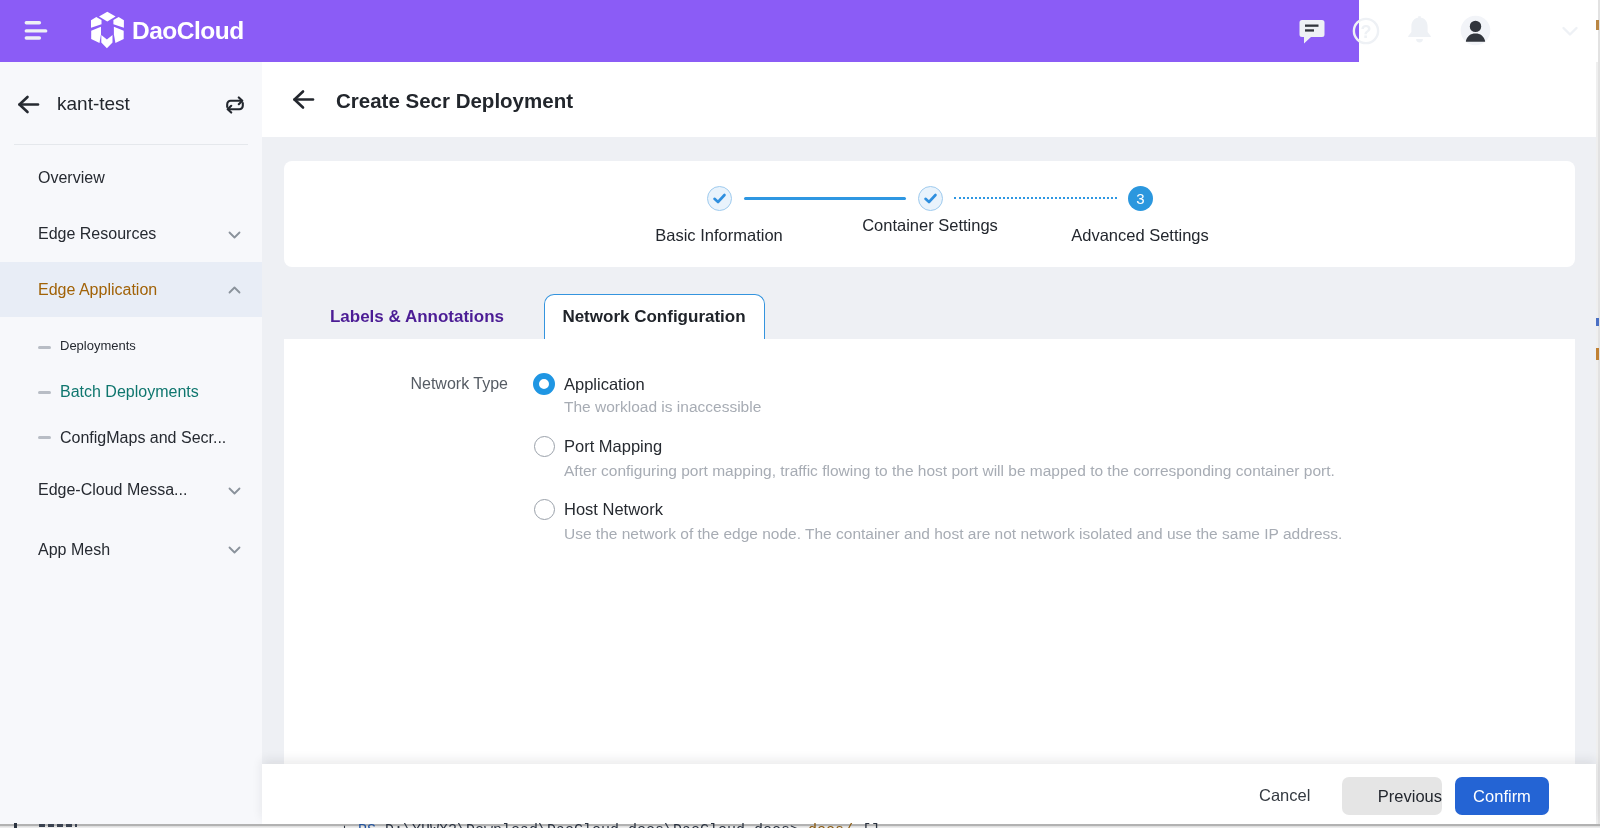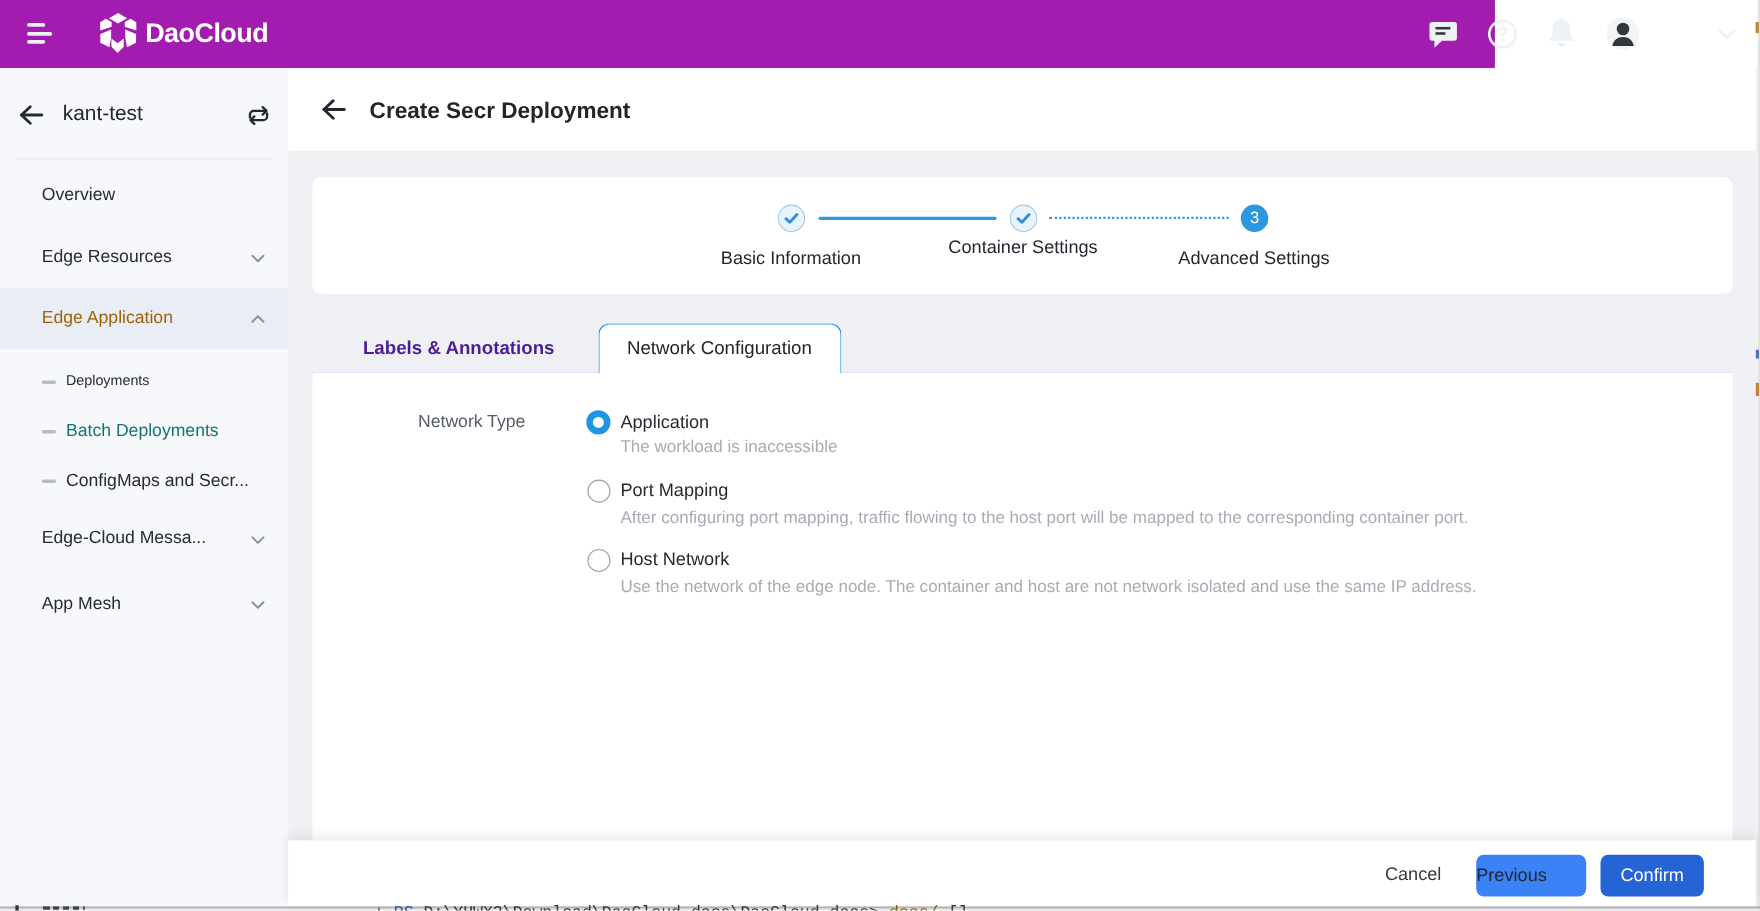--- a/index.html
+++ b/index.html
@@ -3,21 +3,21 @@
 <meta charset="utf-8">
 <style>
 *{margin:0;padding:0;box-sizing:border-box}
 html,body{width:1600px;height:828px;overflow:hidden}
 body{position:relative;font-family:"Liberation Sans",sans-serif;background:#fff}
 .abs{position:absolute}
 </style>
 </head>
 <body>
 
-<div class="abs" style="left:0;top:0;width:1359px;height:62px;background:#a21caf">
+<div class="abs" style="left:0;top:0;width:1359px;height:62px;background:#8b5cf6">
   <svg class="abs" style="left:24px;top:21px" width="24" height="20" viewBox="0 0 24 20">
     <rect x="0.6" y="0" width="16.5" height="3.4" rx="1.7" fill="#eef1f5"></rect>
     <rect x="0.6" y="8.2" width="22.8" height="3.4" rx="1.7" fill="#eef1f5"></rect>
     <rect x="0.6" y="15.3" width="16.5" height="3.4" rx="1.7" fill="#eef1f5"></rect>
   </svg>
   <svg class="abs" style="left:90px;top:11px" width="35" height="38" viewBox="0 0 35 38">
     <g fill="#fff">
       <path d="M17.3 0.8 L25.6 5.6 L17.3 10.4 L9 5.6 Z"></path>
       <path d="M1 9.3 L6.3 6 L11.5 9 L11.5 13.3 L1 16.8 Z"></path>
       <path d="M33.9 9.3 L28.6 6 L23.4 9 L23.4 13.3 L33.9 16.8 Z"></path>
@@ -145,41 +145,41 @@
 
 <div class="abs" style="left:1128px;top:186px;width:25px;height:25px;border-radius:50%;background:#2b97de;color:#fff;font-size:15px;text-align:center;line-height:25px">3</div>
 
 <div class="abs" style="left:719px;top:226px;transform:translateX(-50%);font-size:16.5px;color:#23272e">Basic Information</div>
 <div class="abs" style="left:930px;top:216px;transform:translateX(-50%);font-size:16.5px;color:#23272e">Container Settings</div>
 <div class="abs" style="left:1140px;top:226px;transform:translateX(-50%);font-size:16.5px;color:#23272e">Advanced Settings</div>
 
 <div class="abs" style="left:284px;top:338.5px;width:1291px;height:1.5px;background:#2e96e3"></div>
 <div class="abs" style="left:417px;top:307px;transform:translateX(-50%);font-size:17px;font-weight:700;color:#4c1d95">Labels &amp; Annotations</div>
 <div class="abs" style="left:544px;top:294px;width:221px;height:46px;background:#fff;border:1.2px solid #3494de;border-bottom:none;border-radius:10px 10px 0 0"></div>
-<div class="abs" style="left:654px;top:307px;transform:translateX(-50%);font-size:17px;font-weight:400;color:#20242a">Network Configuration</div>
+<div class="abs" style="left:654px;top:307px;transform:translateX(-50%);font-size:17px;font-weight:700;color:#20242a">Network Configuration</div>
 
 <div class="abs" style="left:284px;top:339px;width:1291px;height:425px;background:#fff"></div>
 
-<div class="abs" style="left:380px;top:374.5px;width:128px;text-align:left;font-size:16px;font-weight:500;color:#565c64">Network Type</div>
+<div class="abs" style="left:380px;top:374.5px;width:128px;text-align:right;font-size:16px;font-weight:500;color:#565c64">Network Type</div>
 
 <div class="abs" style="left:533px;top:373px;width:22px;height:22px;border-radius:50%;background:#fff;border:6.2px solid #1f96e3"></div>
 <div class="abs" style="left:564px;top:374.5px;font-size:16.5px;color:#262a30">Application</div>
 <div class="abs" style="left:564px;top:397.5px;font-size:15.5px;color:#a7acb4">The workload is inaccessible</div>
 
 <div class="abs" style="left:533.5px;top:435.5px;width:21px;height:21px;border-radius:50%;background:#fff;border:1.6px solid #9aa1aa"></div>
 <div class="abs" style="left:564px;top:437px;font-size:16.5px;color:#262a30">Port Mapping</div>
 <div class="abs" style="left:564px;top:461.5px;font-size:15.5px;color:#a7acb4">After configuring port mapping, traffic flowing to the host port will be mapped to the corresponding container port.</div>
 
 <div class="abs" style="left:533.5px;top:498.5px;width:21px;height:21px;border-radius:50%;background:#fff;border:1.6px solid #9aa1aa"></div>
 <div class="abs" style="left:564px;top:500px;font-size:16.5px;color:#262a30">Host Network</div>
 <div class="abs" style="left:564px;top:524.5px;font-size:15.5px;color:#a7acb4">Use the network of the edge node. The container and host are not network isolated and use the same IP address.</div>
 
 <div class="abs" style="left:262px;top:764px;width:1334px;height:58px;background:#fff;box-shadow:0 -4px 10px rgba(31,35,41,0.09)">
   <div class="abs" style="left:997px;top:22px;font-size:16.5px;color:#343a41">Cancel</div>
-  <div class="abs" style="left:1080px;top:13px;width:100px;height:38px;background:#3b82f6;border-radius:7px;text-align:left;line-height:38px;font-size:16.5px;color:#23272e">Previous</div>
+  <div class="abs" style="left:1080px;top:13px;width:100px;height:38px;background:#e5e5e5;border-radius:7px;text-align:right;line-height:38px;font-size:16.5px;color:#23272e">Previous</div>
   <div class="abs" style="left:1193px;top:13px;width:94px;height:38px;background:#2464d4;border-radius:7px;text-align:center;line-height:38px;font-size:16.5px;color:#fff">Confirm</div>
 </div>
 
 <div class="abs" style="left:262px;top:822px;width:1334px;height:6px;background:#fff"></div>
 <div class="abs" style="left:0;top:824.2px;width:1600px;height:1.6px;background:#b2b2b2"></div>
 <div class="abs" style="left:0;top:825.8px;width:1600px;height:2.2px;background:linear-gradient(#d8d8d8,#f2f2f2)"></div>
 <div class="abs" style="left:14px;top:823px;width:2.5px;height:5px;background:#2b3340"></div>
 <div class="abs" style="left:39px;top:823.5px;width:38px;height:3px;background:repeating-linear-gradient(90deg,#3a4250 0 6px,transparent 6px 9px)"></div>
 <div class="abs" style="left:340px;top:822px;width:620px;height:6px;overflow:hidden">
   <div style="font-size:15px;font-family:'Liberation Mono',monospace;color:#2b3340;white-space:nowrap;line-height:17px">+ <span style="color:#2455a0">PS</span> D:\YHWX2\Download\DaoCloud-docs\DaoCloud-docs&gt; <span style="color:#8a5a10">docs/</span> []</div>

